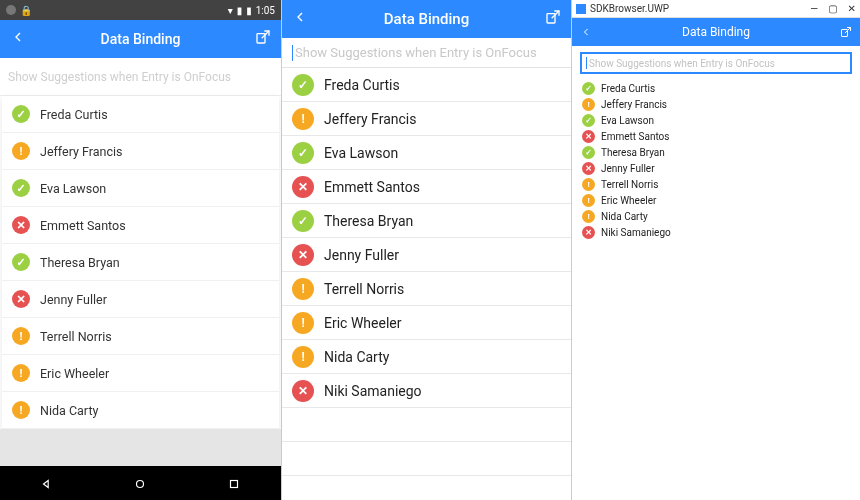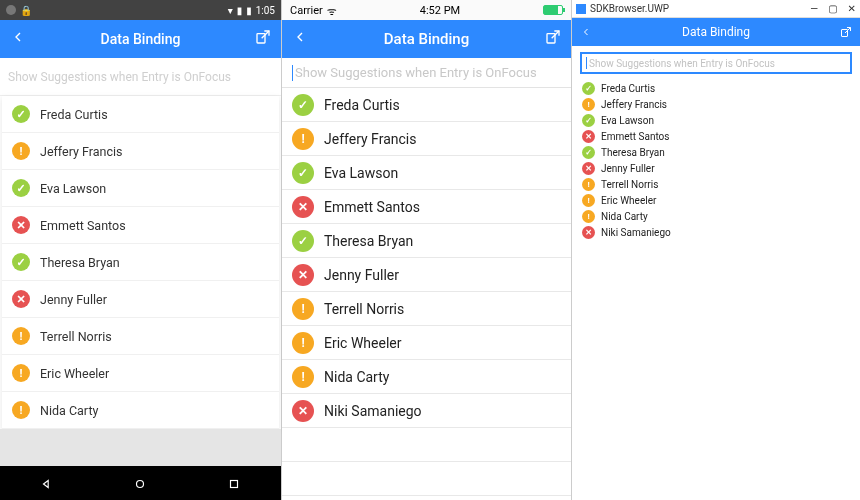--- a/index.html
+++ b/index.html
@@ -212,30 +212,20 @@
     </span>
     <span class="navbtn">
       <svg viewBox="0 0 24 24" fill="none" stroke="#fff" stroke-width="2">
           <rect x="6" y="6" width="12" height="12"></rect>
         </svg>
     </span>
   </div>
 </div>
 
 <div class="device ios">
-  <div class="statusbar">
-    <div class="carrier">
-      <span>Carrier</span>
-      <span class="wifi-ios">ᯤ</span>
-    </div>
-    <span>4:52 PM</span>
-    <div class="battery-ios">
-        <div class="fill"></div>
-      </div>
-  </div>
 
   <div class="appbar">
     <span class="chev-left">
       <svg viewBox="0 0 24 24">
           <polyline points="15 18 9 12 15 6"></polyline>
         </svg>
     </span>
     <span class="title">Data Binding</span>
     <span class="ext-icon">
       <svg viewBox="0 0 24 24">

